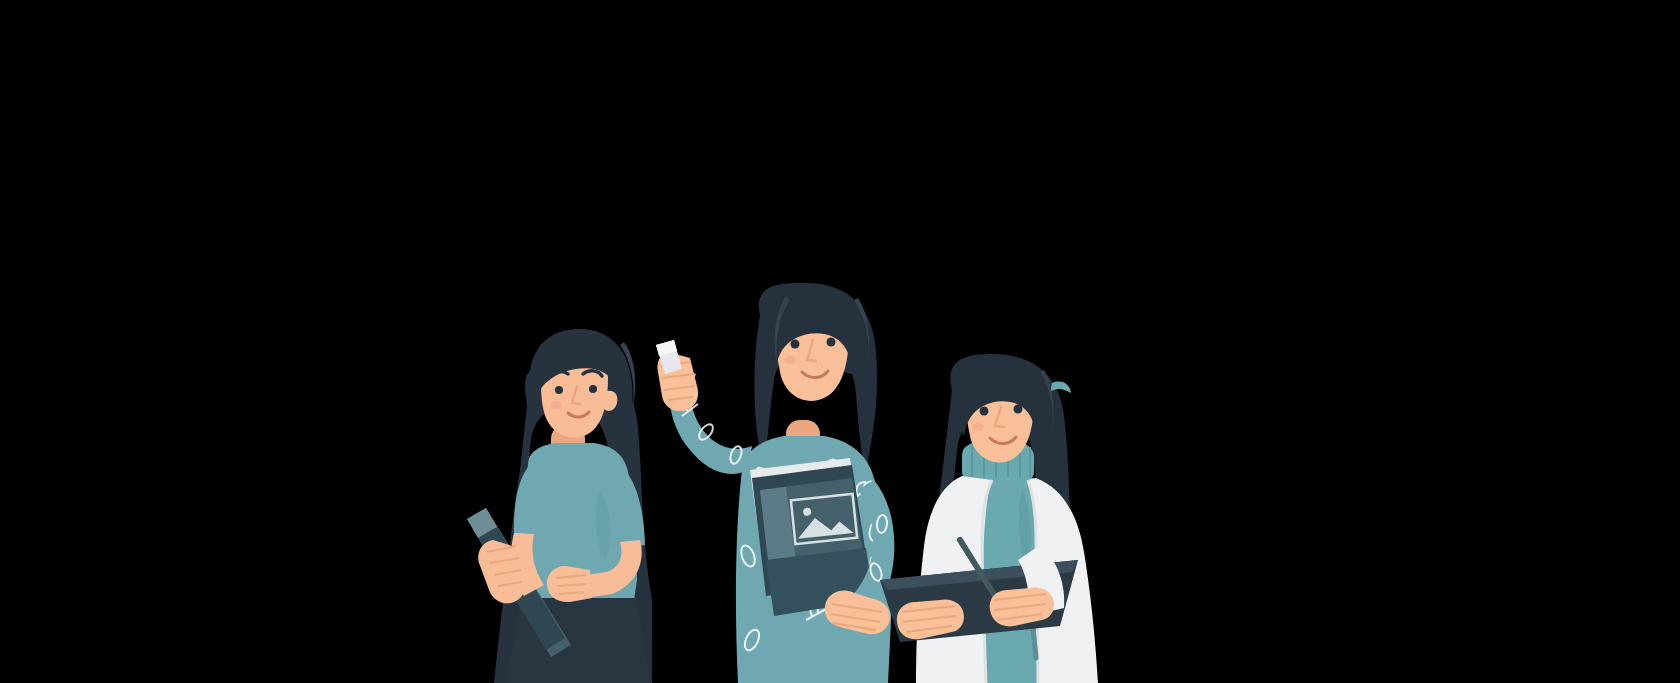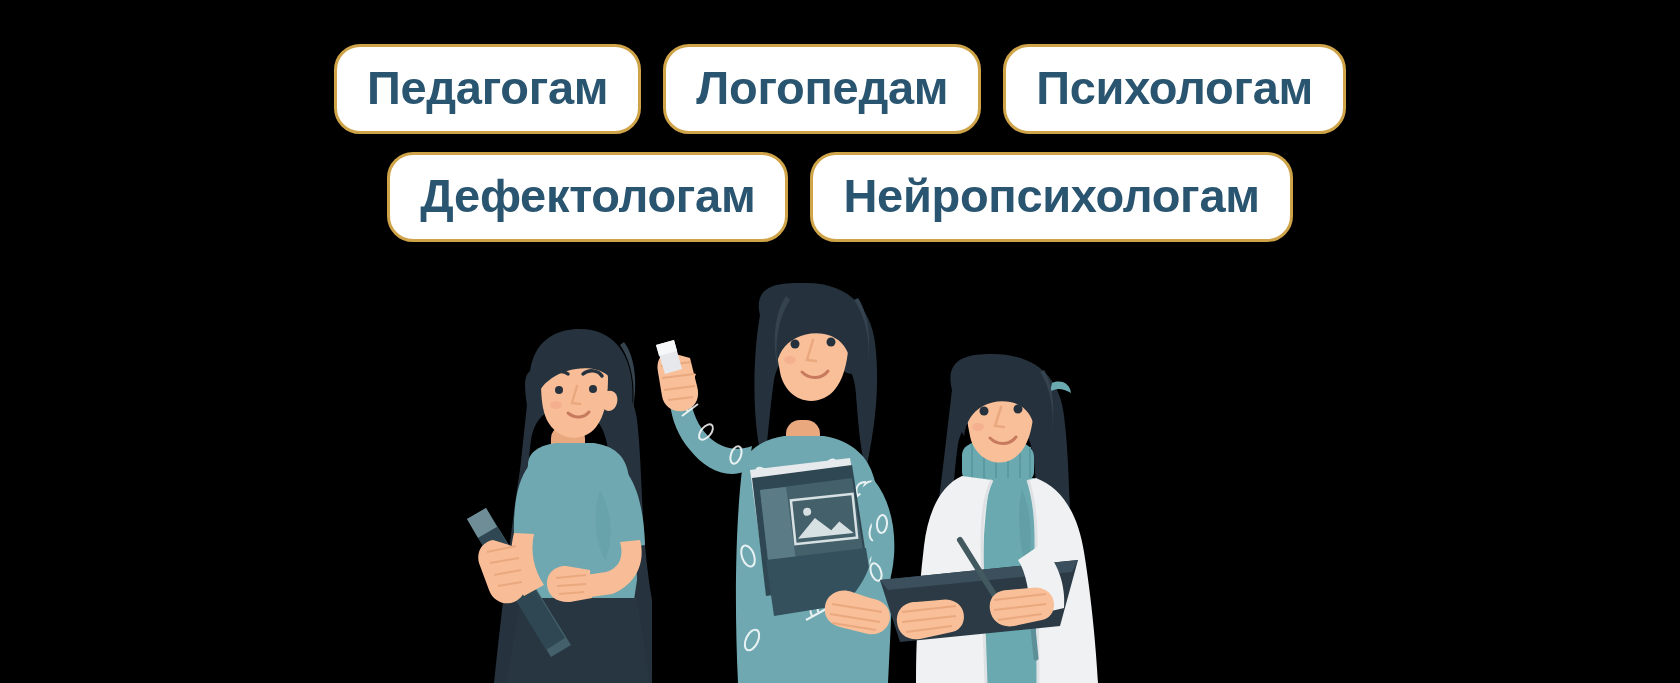--- a/index.html
+++ b/index.html
@@ -62,34 +62,20 @@
     width: 1680px;
     height: 683px;
     pointer-events: none;
   }
 </style>
 </head>
 <body>
 
 <div id="stage">
 
-  <div class="badge-rows">
-
-    <div class="badge-row row-1">
-      <div class="badge">Педагогам</div>
-      <div class="badge">Логопедам</div>
-      <div class="badge">Психологам</div>
-    </div>
-
-    <div class="badge-row row-2">
-      <div class="badge">Дефектологам</div>
-      <div class="badge">Нейропсихологам</div>
-    </div>
-
-  </div>
 
   <svg id="illustration" viewBox="0 0 1680 683" xmlns="http://www.w3.org/2000/svg">
 
     <g>
 
       <path d="M527 405 C519 355 536 372 578 370 C616 368 634 392 637 420
                C643 470 640 530 652 600 L652 683 L612 683 C620 600 612 520 610 470
                C608 430 600 410 566 408 C546 407 534 420 531 440 C527 470 524 520 528 570
                L522 683 L494 683 C503 600 512 520 520 470 Z" fill="#26333e"></path>
 

